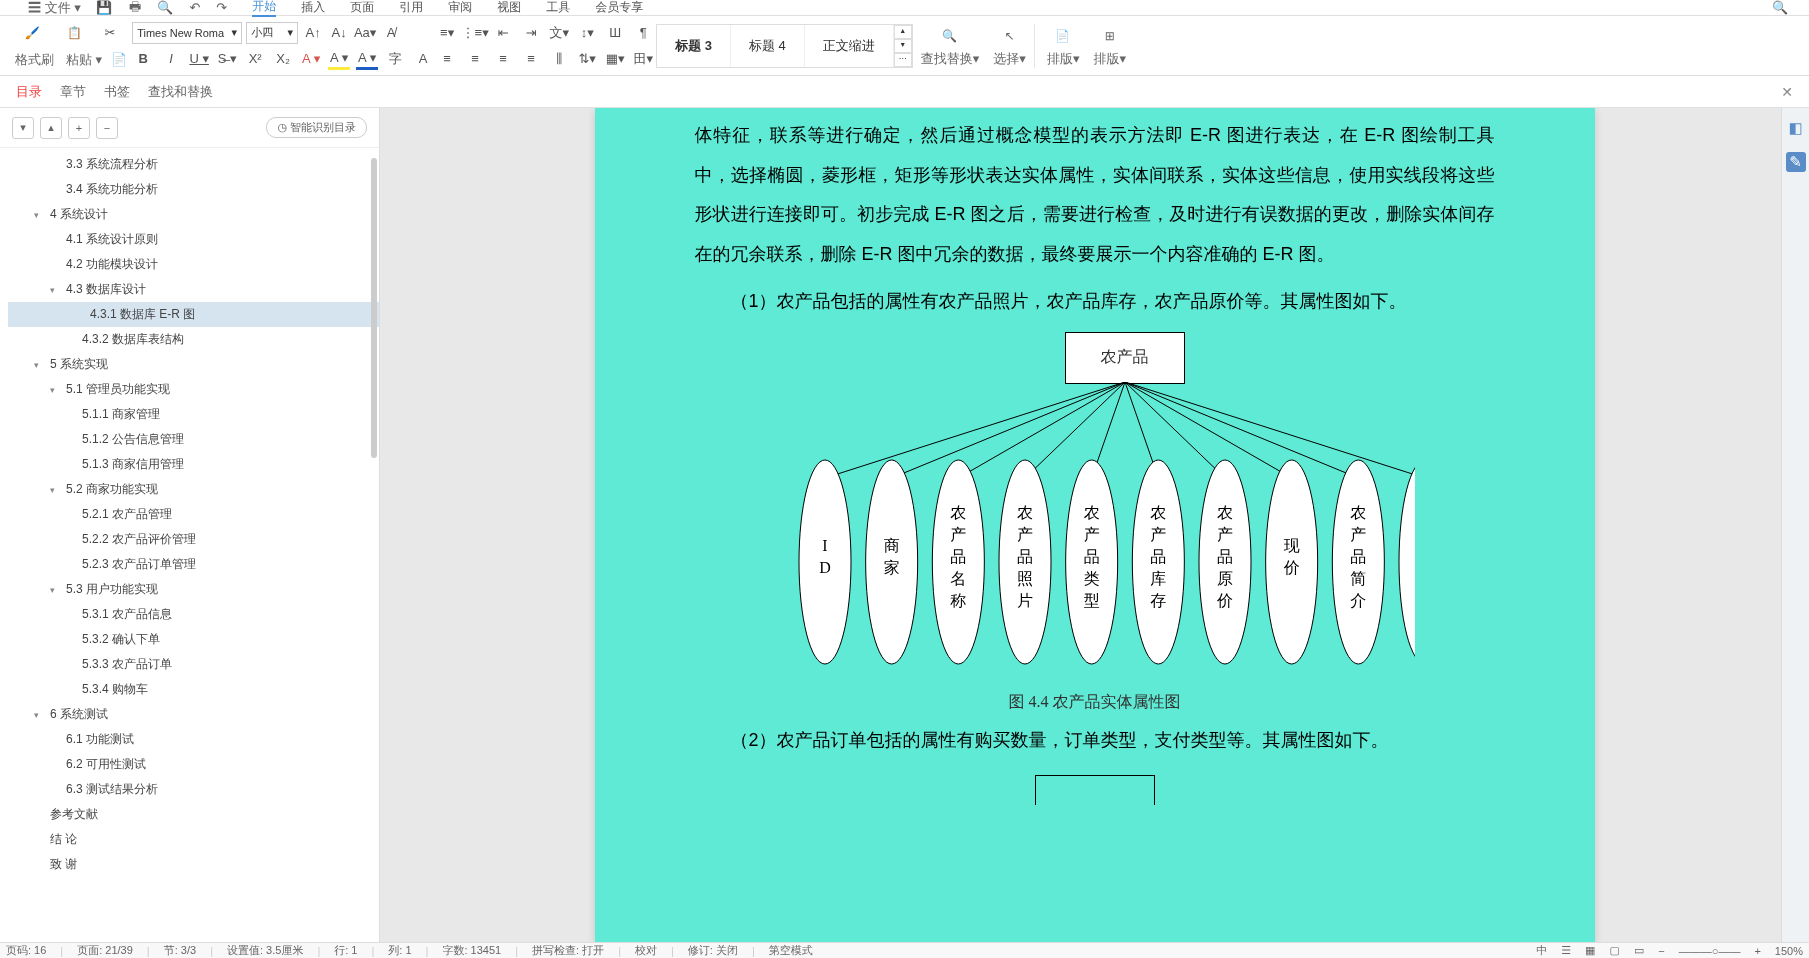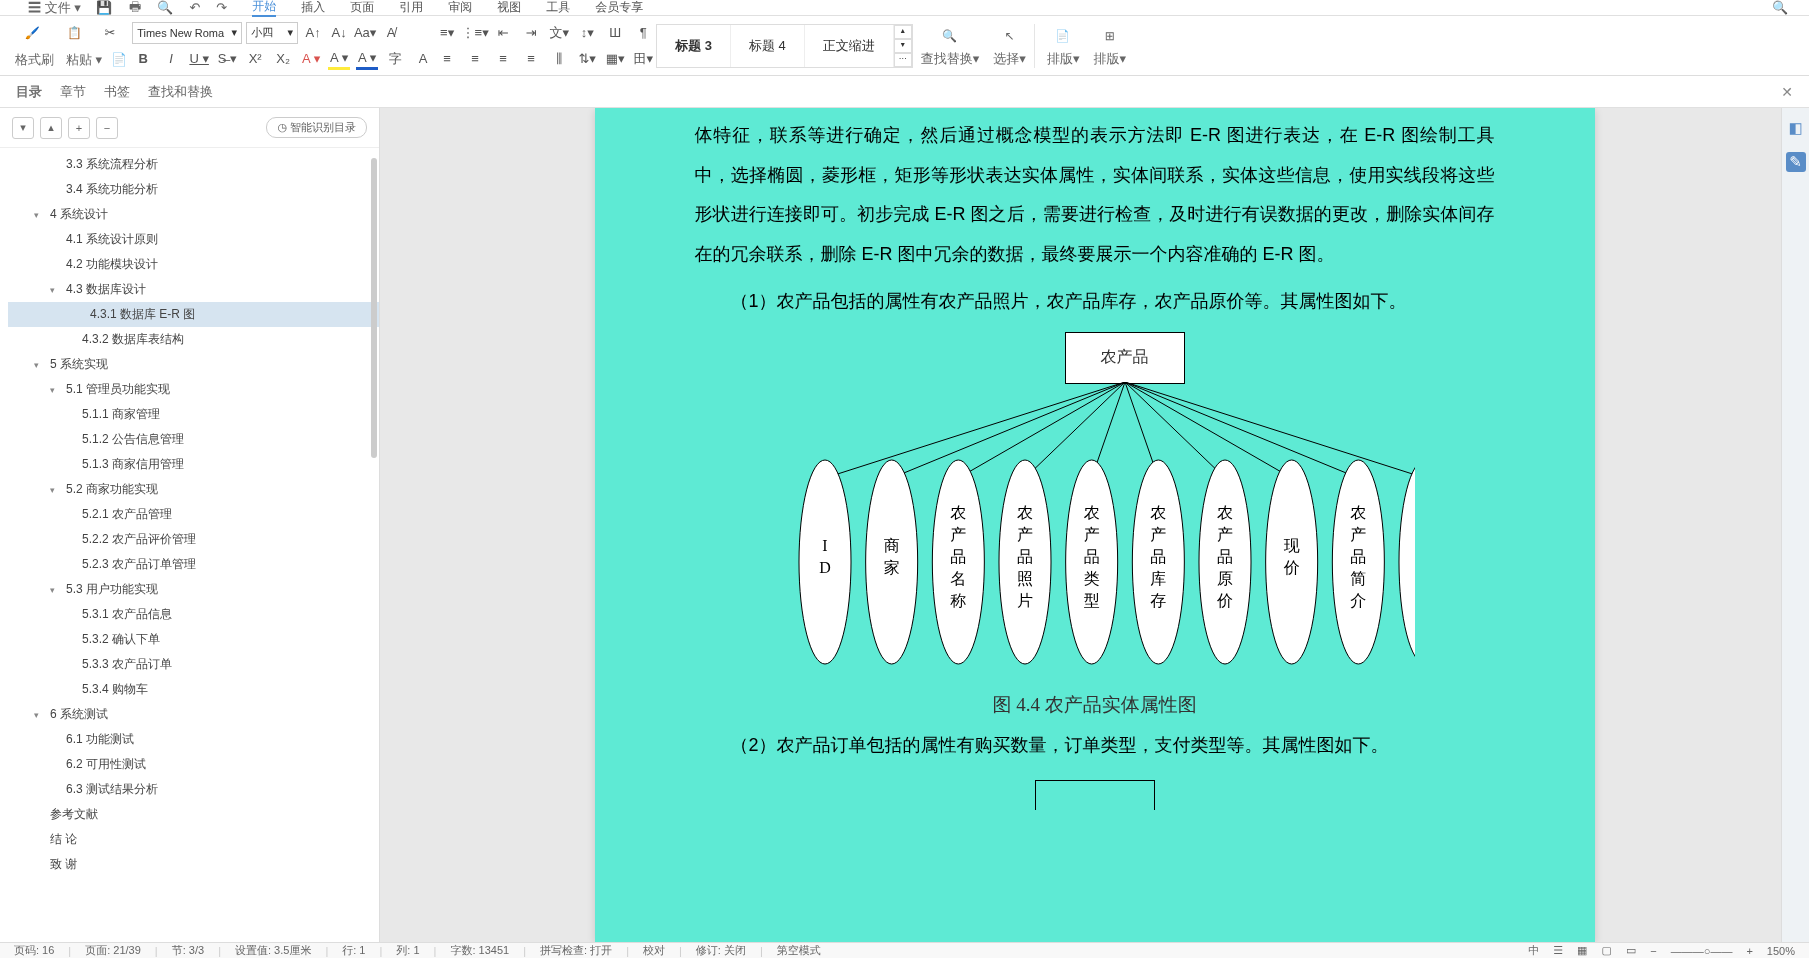--- a/index.html
+++ b/index.html
@@ -22,21 +22,21 @@
 .font-size { width: 52px; height: 22px; border: 1px solid #ccc; font-size: 11px; padding: 0 4px; display: flex; align-items: center; justify-content: space-between; background: #fff; }
 .ribbon-btn { width: 22px; height: 22px; display: flex; align-items: center; justify-content: center; color: #555; cursor: pointer; font-size: 13px; }
 .styles-gallery { display: flex; align-items: center; gap: 0; border: 1px solid #ddd; height: 44px; }
 .style-item { padding: 0 18px; font-size: 13px; height: 100%; display: flex; align-items: center; cursor: pointer; border-right: 1px solid #eee; }
 .style-arrows { display: flex; flex-direction: column; width: 18px; }
 .style-arrows div { height: 14px; border: 1px solid #ddd; font-size: 8px; text-align: center; cursor: pointer; }
 
 
 .panel-tabs { height: 32px; display: flex; align-items: center; gap: 18px; padding: 0 16px; background: #fff; border-bottom: 1px solid #e0e0e0; font-size: 13px; }
 .panel-tab { cursor: pointer; color: #666; }
-.panel-tab.active { color: #737373; font-weight: 700; }
+.panel-tab.active { color: #ef4444; font-weight: 400; }
 .panel-close { margin-left: auto; cursor: pointer; color: #888; font-size: 14px; }
 
 
 .main { display: flex; height: calc(100% - 124px); }
 .sidebar { width: 380px; background: #fff; border-right: 1px solid #ddd; display: flex; flex-direction: column; }
 .sidebar-toolbar { height: 40px; display: flex; align-items: center; gap: 6px; padding: 0 12px; border-bottom: 1px solid #eee; }
 .sidebar-toolbar .btn { width: 22px; height: 22px; border: 1px solid #ccc; border-radius: 3px; display: flex; align-items: center; justify-content: center; cursor: pointer; font-size: 11px; color: #666; }
 .smart-toc { margin-left: auto; font-size: 11px; color: #666; border: 1px solid #ccc; border-radius: 10px; padding: 2px 10px; cursor: pointer; display: flex; align-items: center; gap: 3px; }
 .toc { flex: 1; overflow-y: auto; padding: 4px 0; }
 .toc-item { padding: 4px 20px; display: flex; align-items: center; gap: 4px; cursor: pointer; font-size: 12px; color: #444; white-space: nowrap; }
@@ -47,26 +47,26 @@
 
 
 .doc-area { flex: 1; background: #e8e8e8; position: relative; overflow: hidden; display: flex; justify-content: center; }
 .page { width: 1000px; background: #5eead4; box-shadow: 0 2px 8px rgba(0,0,0,0.15); padding: 0 100px 60px; position: relative; }
 .doc-text { font-family: "SimSun", serif; font-size: 18px; line-height: 2.2; color: #000; text-align: justify; }
 .doc-text p { text-indent: 2em; margin-top: 8px; }
 .er-diagram { position: relative; width: 640px; height: 360px; margin: 10px auto 0; }
 .er-entity { position: absolute; left: 290px; top: 0; width: 120px; height: 52px; border: 1px solid #000; display: flex; align-items: center; justify-content: center; font-family: SimSun; font-size: 16px; background: #fff; }
 .er-svg { position: absolute; top: 50px; left: 0; width: 640px; height: 310px; }
 .er-attr { font-family: SimSun; font-size: 16px; }
-.caption { text-align: center; font-family: SimSun; font-size: 19px; margin-top: 0; }
+.caption { text-align: center; font-family: SimSun; font-size: 16px; margin-top: 0; }
 .doc-scroll { position: absolute; right: 4px; top: 0; width: 10px; height: 100%; }
 .doc-scroll-thumb { position: absolute; width: 10px; background: #c5c5c5; border-radius: 5px; }
 
 
-.statusbar { position: absolute; bottom: 0; left: 0; right: 0; height: 16px; background: #f8f8f8; border-top: 1px solid #ddd; display: flex; align-items: center; gap: 14px; padding: 0 14px; font-size: 11px; color: #666; }
+.statusbar { position: absolute; bottom: 0; left: 0; right: 0; height: 16px; background: #f8f8f8; border-top: 1px solid #ddd; display: flex; align-items: center; gap: 14px; padding: 0 6px; font-size: 11px; color: #666; }
 .statusbar .sep { color: #ccc; }
 
 
 .edge-panel { position: absolute; right: 0; top: 108px; width: 28px; background: #eef2f5; border-left: 1px solid #ddd; height: calc(100% - 124px); display: flex; flex-direction: column; align-items: center; padding-top: 10px; gap: 14px; }
 .edge-btn { width: 20px; height: 20px; color: #5a8dc7; cursor: pointer; display: flex; align-items: center; justify-content: center; font-size: 15px; }
 
 
 .qat { display: flex; gap: 16px; align-items: center; padding-left: 8px; }
 .qat-item { color: #666; font-size: 13px; cursor: pointer; }
 </style>

